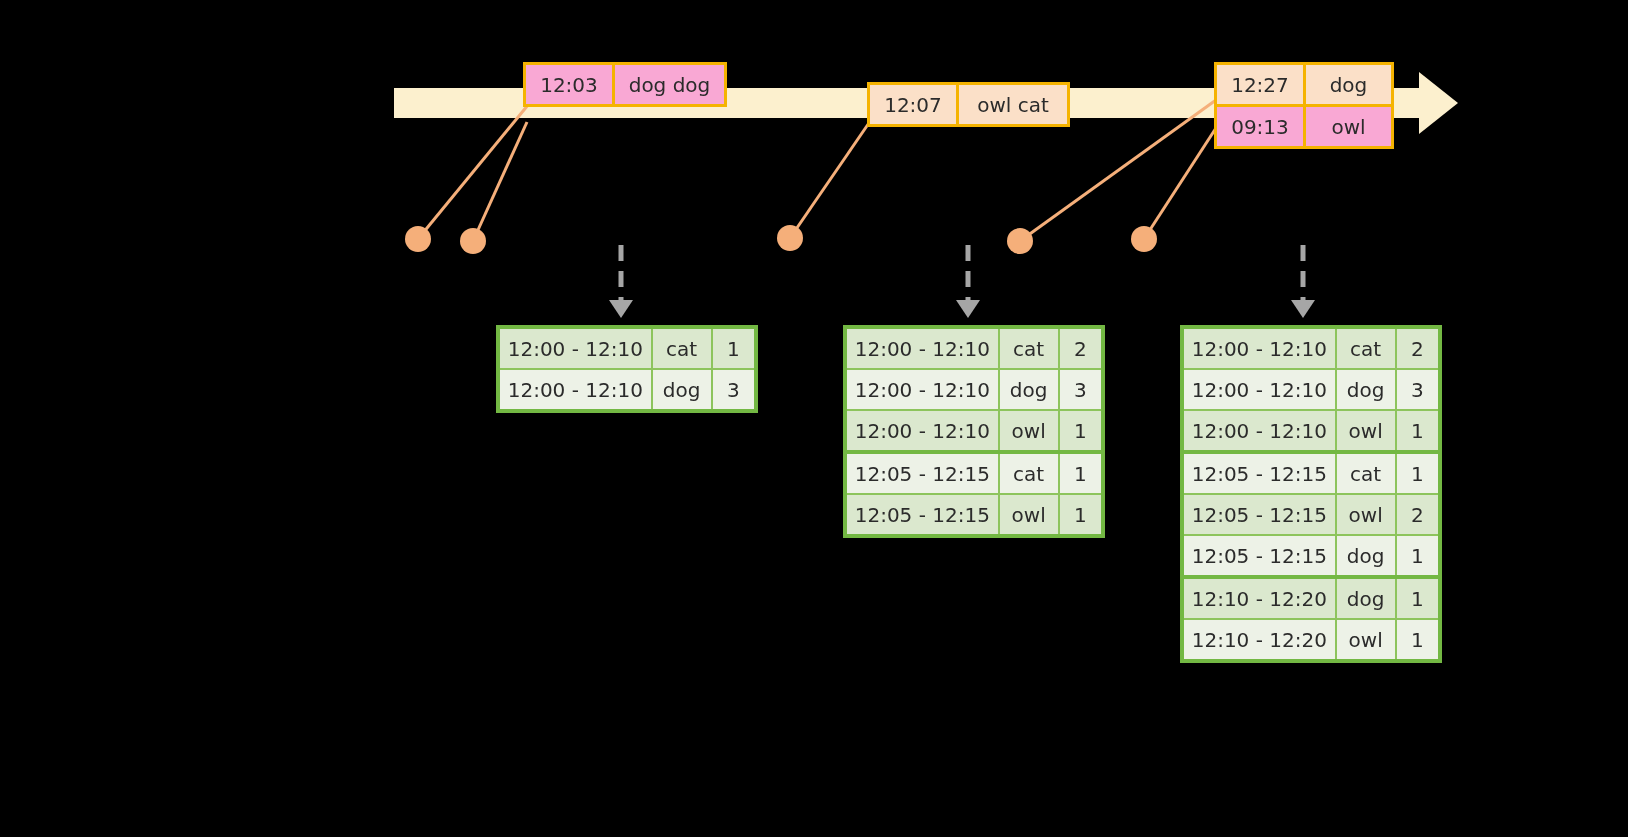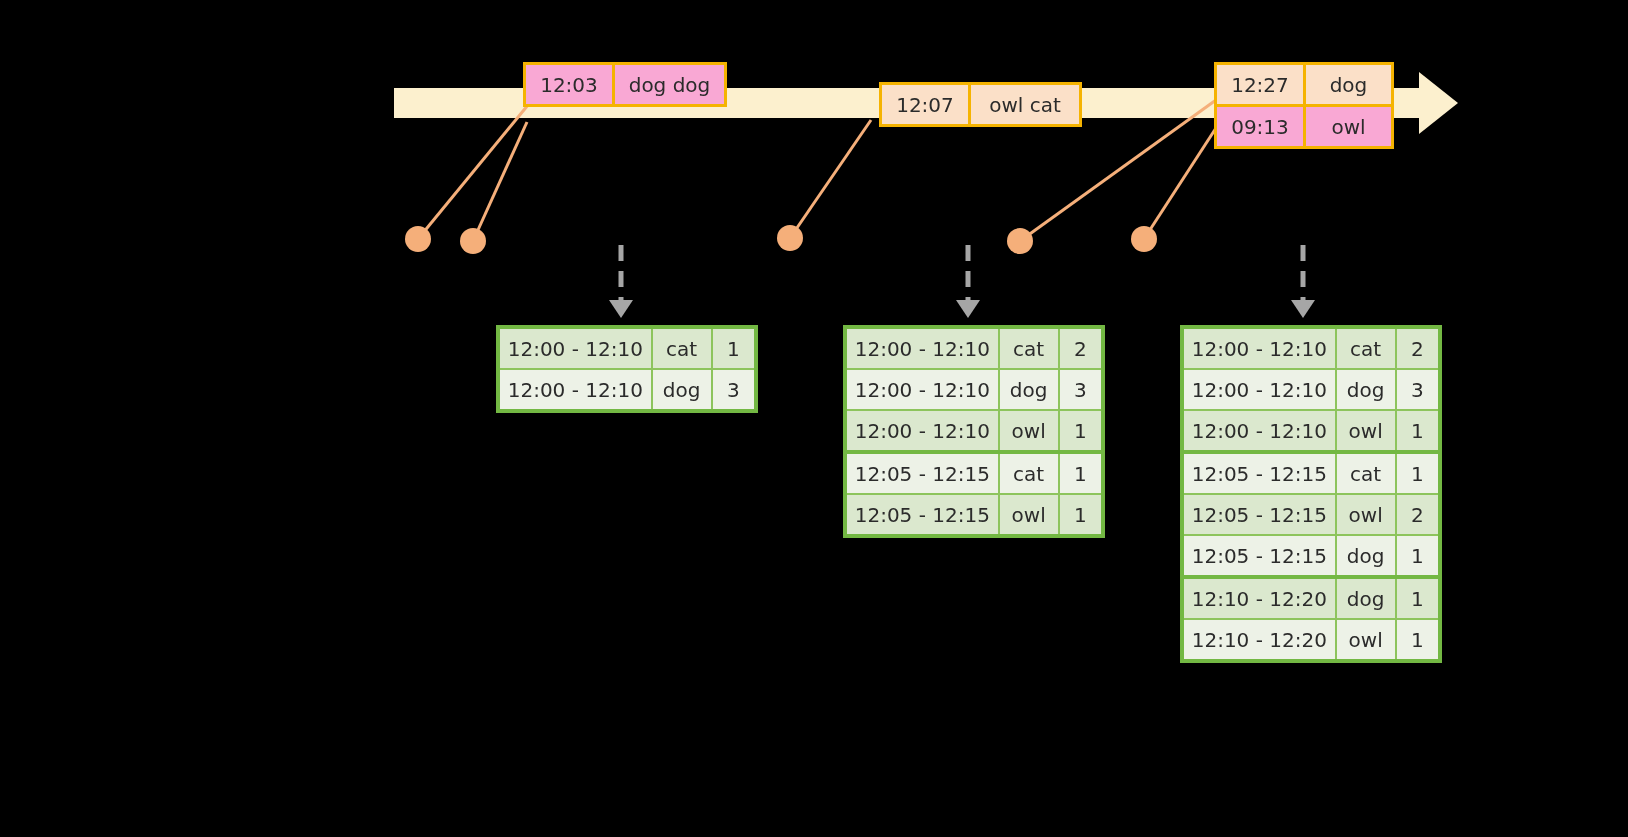--- a/index.html
+++ b/index.html
@@ -83,21 +83,21 @@
     background: #FBE0C8;
     box-sizing: border-box;
   }
   .ev-time { width: 86px; }
   .ev-words {
     flex: 1;
     border-left: 3px solid #F5B301;
   }
 
   #event-box-1 { left: 523px; top: 62px; width: 204px; }
-  #event-box-2 { left: 867px; top: 82px; width: 203px; margin-left: 12px; }
+  #event-box-2 { left: 867px; top: 82px; width: 203px; }
   #event-box-3 { left: 1214px; top: 62px; width: 180px; }
 
   
   .result-table {
     position: absolute;
     border: 4px solid #73B843;
     box-sizing: border-box;
     background: #0369a1;
   }
   .res-row {

